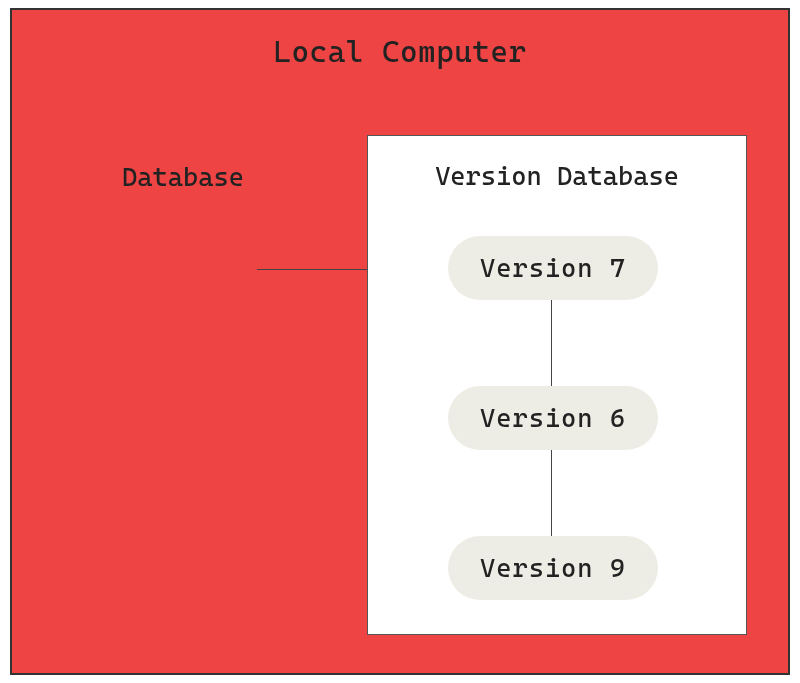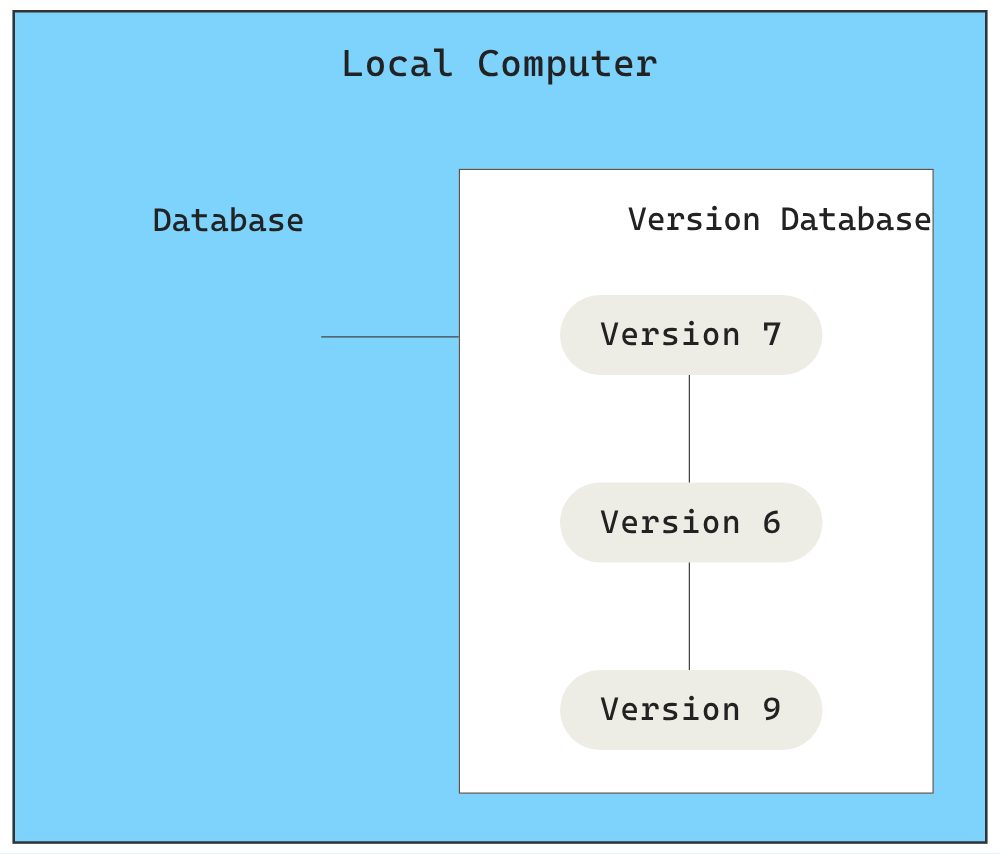--- a/index.html
+++ b/index.html
@@ -13,21 +13,21 @@
       width: 800px;
       height: 683px;
     }
     .outer-frame {
       position: absolute;
       left: 10px;
       top: 8px;
       width: 780px;
       height: 667px;
       border: 2px solid #333;
-      background: #7dd3fc;
+      background: #ef4444;
     }
     .title {
       position: absolute;
       top: 24px;
       left: 0;
       width: 100%;
       text-align: center;
       font-size: 30px;
       color: #222;
       letter-spacing: 0.5px;
@@ -61,21 +61,21 @@
       width: 380px;
       height: 500px;
       background: #fff;
       border: 1px solid #555;
     }
     .db-title {
       position: absolute;
       top: 25px;
       left: 0;
       width: 100%;
-      text-align: right;
+      text-align: center;
       font-size: 26px;
       color: #222;
     }
     .version-node {
       position: absolute;
       left: 80px;
       width: 210px;
       height: 64px;
       background: #eeede5;
       border-radius: 32px;

